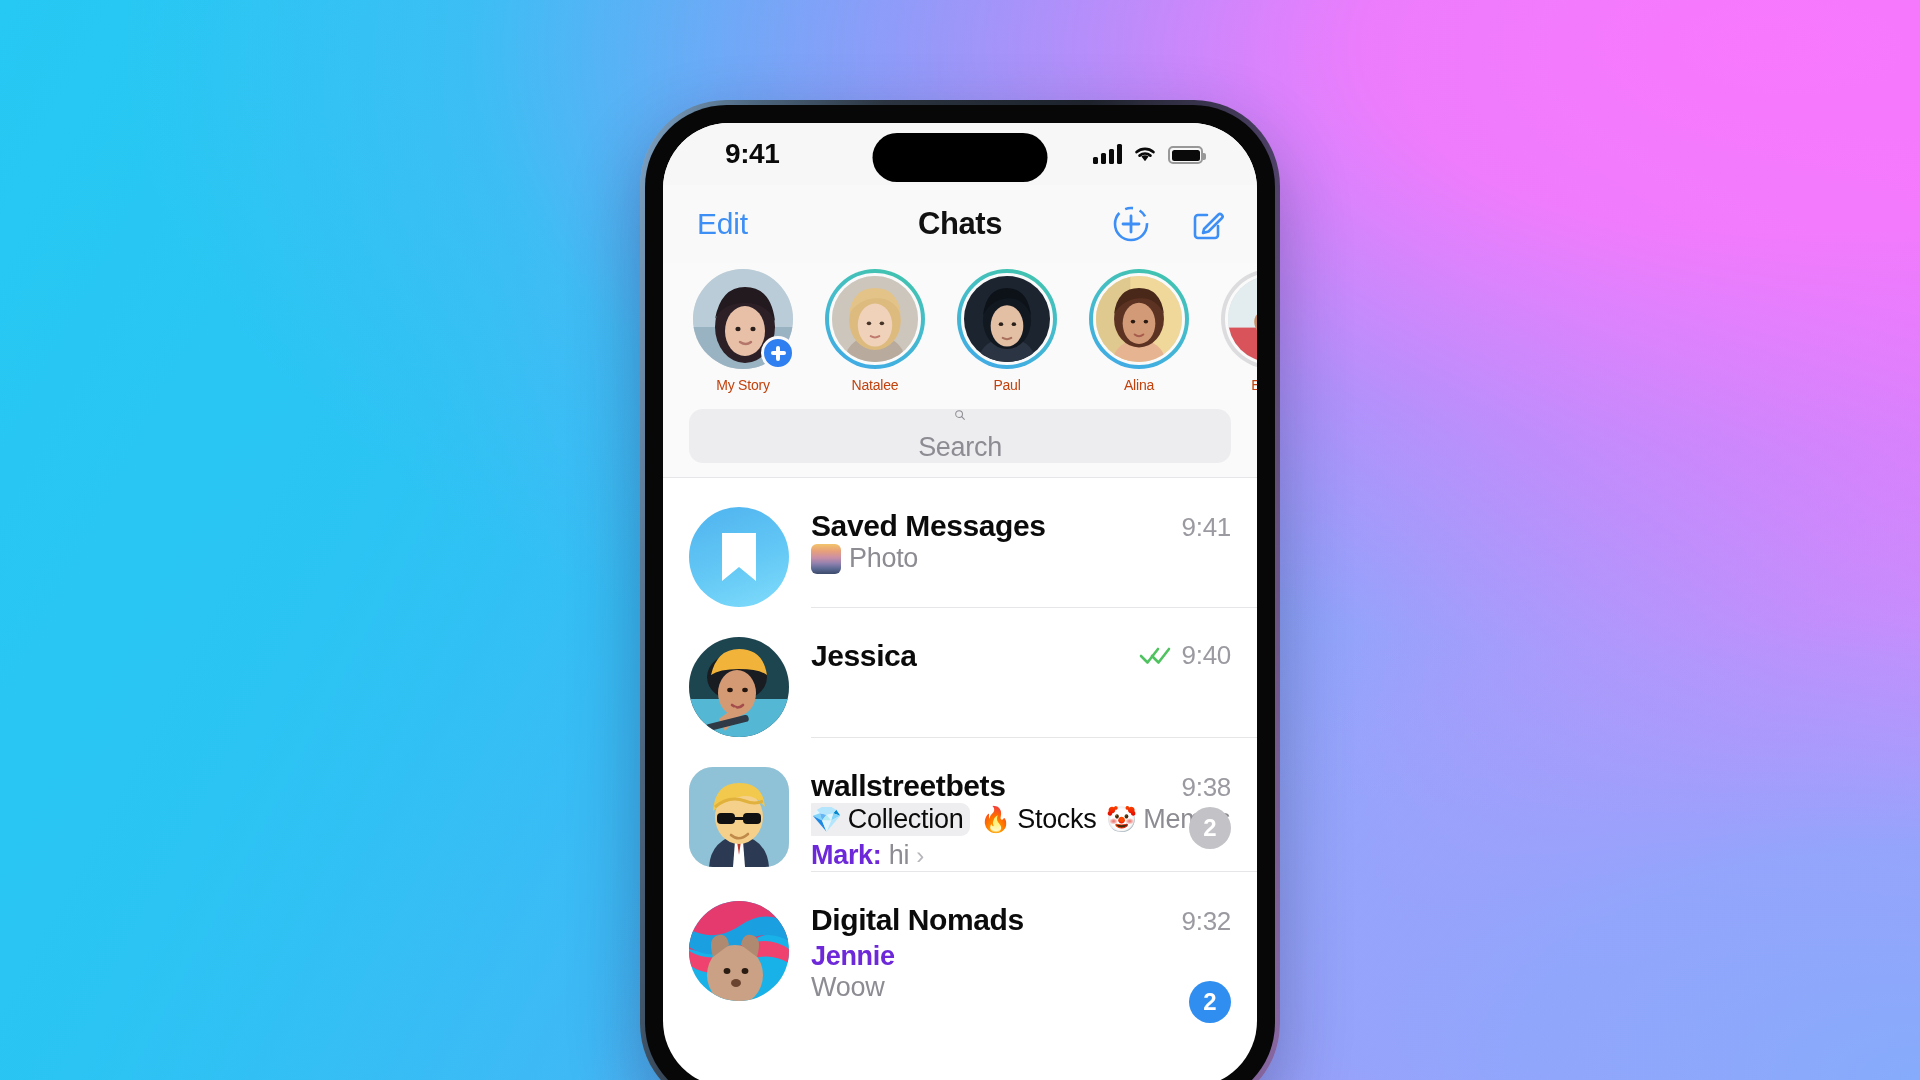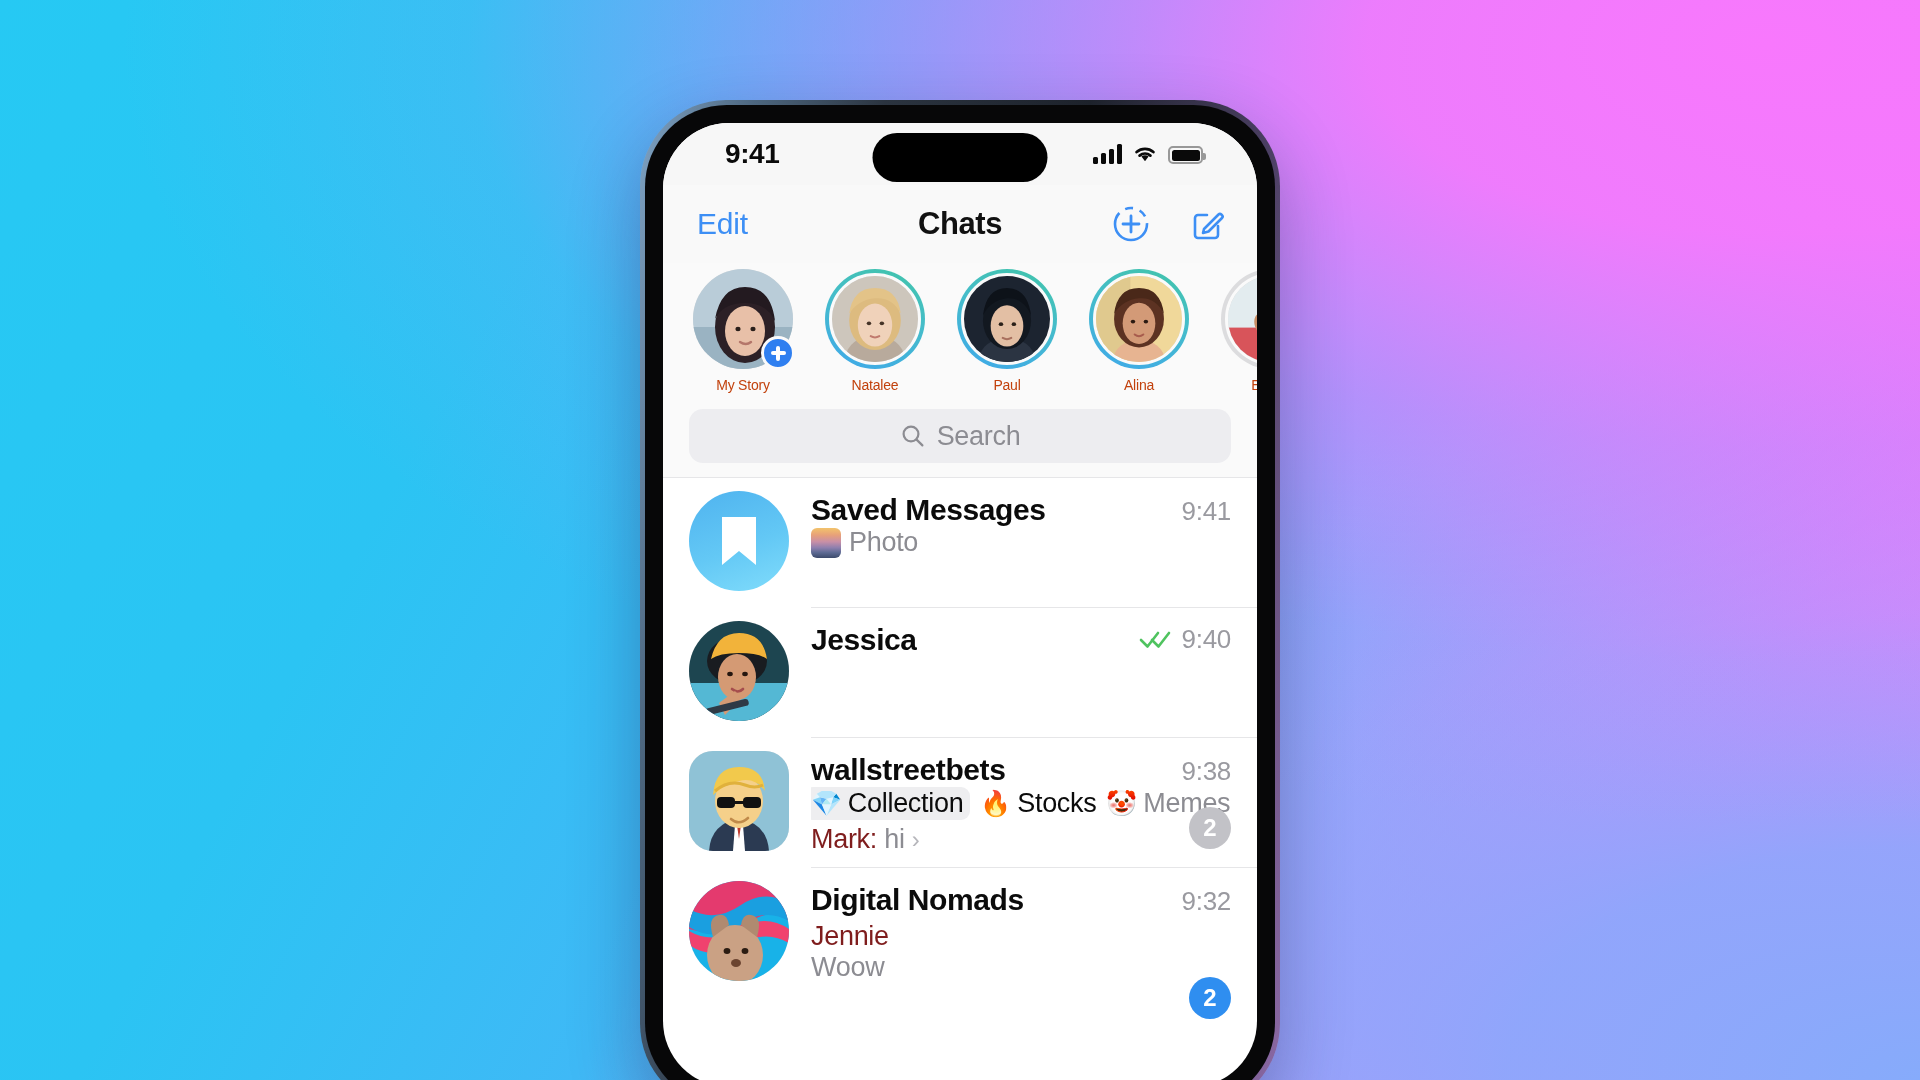--- a/index.html
+++ b/index.html
@@ -121,28 +121,28 @@
   .plus-badge::after{ width:3.2px; height:15px; }
   .story-name{
     margin-top:8px; font-size:14px; color:#c2410c; letter-spacing:-0.2px;
     white-space:nowrap;
   }
 
   
   .search-wrap{ background:#fafafa; padding:4px 26px 14px; }
   .searchbar{
     height:54px; border-radius:14px; background:#ededf0;
-    display:flex; align-items:center; justify-content:center; gap:11px;
+    display:flex; align-items:center; justify-content:center; gap:11px;flex-direction:column;
   }
   .search-ph{ font-size:27px; color:#8c8c92; letter-spacing:-0.3px; }
 
   
   .chatlist{ background:#fff; }
   .row{
-    display:flex; padding:14px 26px 0 26px; position:relative;
+    display:flex; padding:30px 26px 0 26px; position:relative;
     min-height:130px;
   }
   .row .divider{
     position:absolute; left:148px; right:0; top:0; height:1px; background:#e6e6e8;
   }
   .row.first .divider{ left:0; }
   .row-av{
     width:100px; height:100px; flex:0 0 100px; border-radius:50%;
     overflow:hidden; margin-right:22px; background:#ddd;
   }
@@ -157,21 +157,21 @@
   .row-time{ font-size:26px; color:#9a9aa0; letter-spacing:-0.3px; }
   .row-sub{
     font-size:27px; color:#8c8c92; letter-spacing:-0.3px;
     white-space:nowrap; overflow:hidden; display:flex; align-items:center; gap:8px;
   }
   .row-sub .emoji{ font-size:25px; }
   .row-sub2{
     margin-top:4px; font-size:27px; color:#0b0b0b; letter-spacing:-0.3px;
     white-space:nowrap; overflow:hidden;
   }
-  .sender{ color:#7f1d1d; font-weight:400; }
+  .sender{ color:#6d28d9; font-weight:700; }
   .msg{ color:#8c8c92; }
   .chev{ color:#b6b6bb; font-size:24px; }
   .topics{ display:flex; align-items:center; gap:10px; white-space:nowrap; }
   .topic{
     display:inline-flex; align-items:center; gap:6px;
     font-size:27px; color:#0b0b0b; letter-spacing:-0.3px;
   }
   .topic.hl{ background:#eeeef0; border-radius:9px; padding:1px 7px; margin-left:-7px; }
   .topic.faded{ color:#8c8c92; }
   .photo-thumb{

